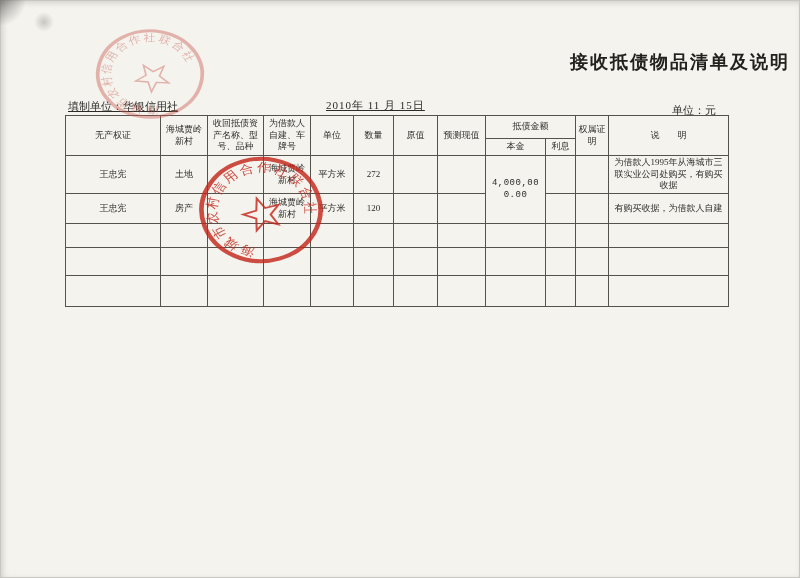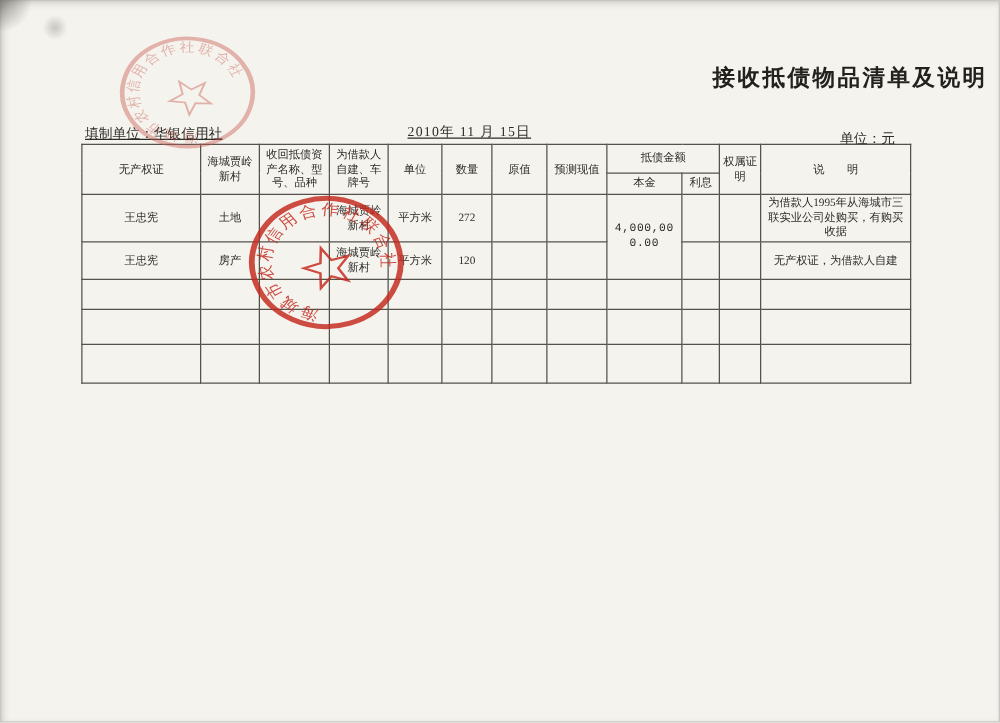--- a/index.html
+++ b/index.html
@@ -137,21 +137,21 @@
         <td>王忠宪</td>
         <td>房产</td>
         <td></td>
         <td>海城贾岭新村</td>
         <td>平方米</td>
         <td>120</td>
         <td></td>
         <td></td>
         <td></td>
         <td></td>
-        <td class="note-cell">无产权证，为借款人自建</td>
+        <td class="note-cell">有购买收据，为借款人自建</td>
       </tr>
       <tr>
         <td></td>
         <td></td>
         <td></td>
         <td></td>
         <td></td>
         <td></td>
         <td></td>
         <td></td>

